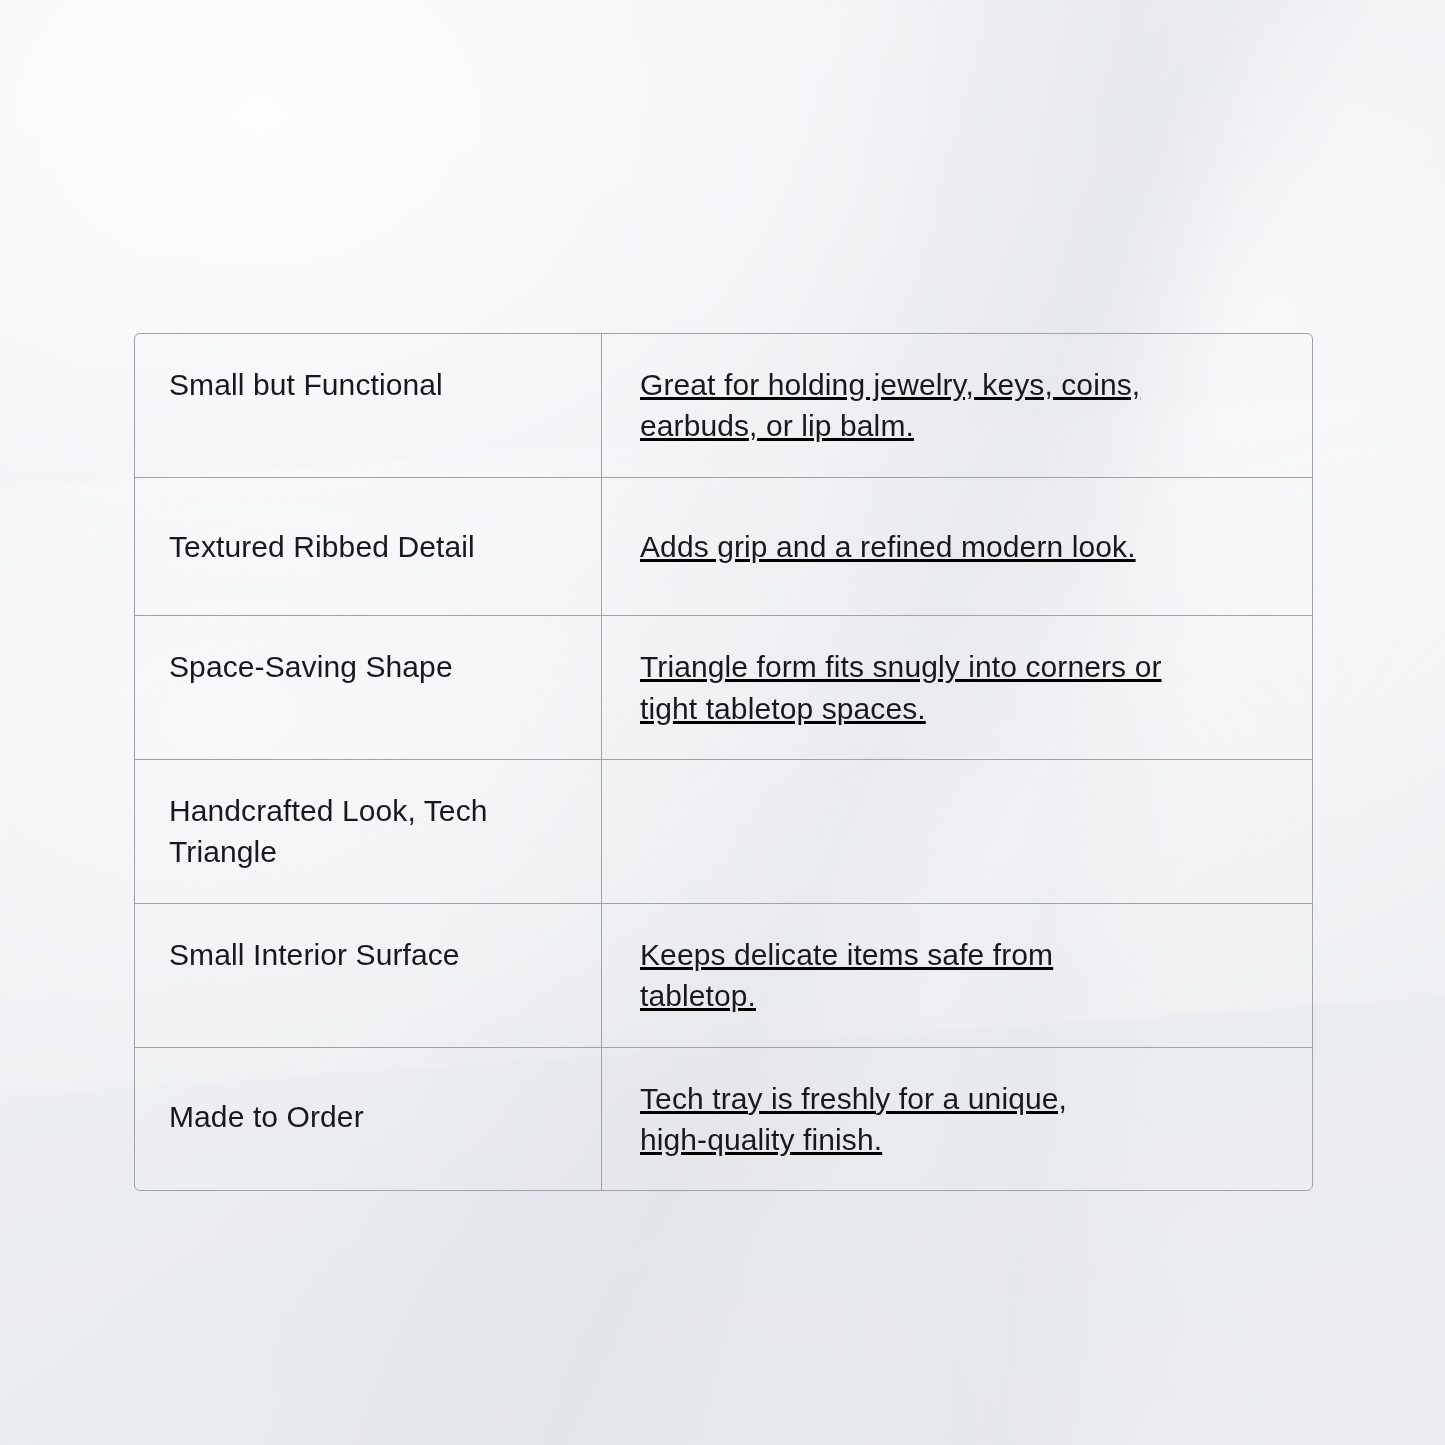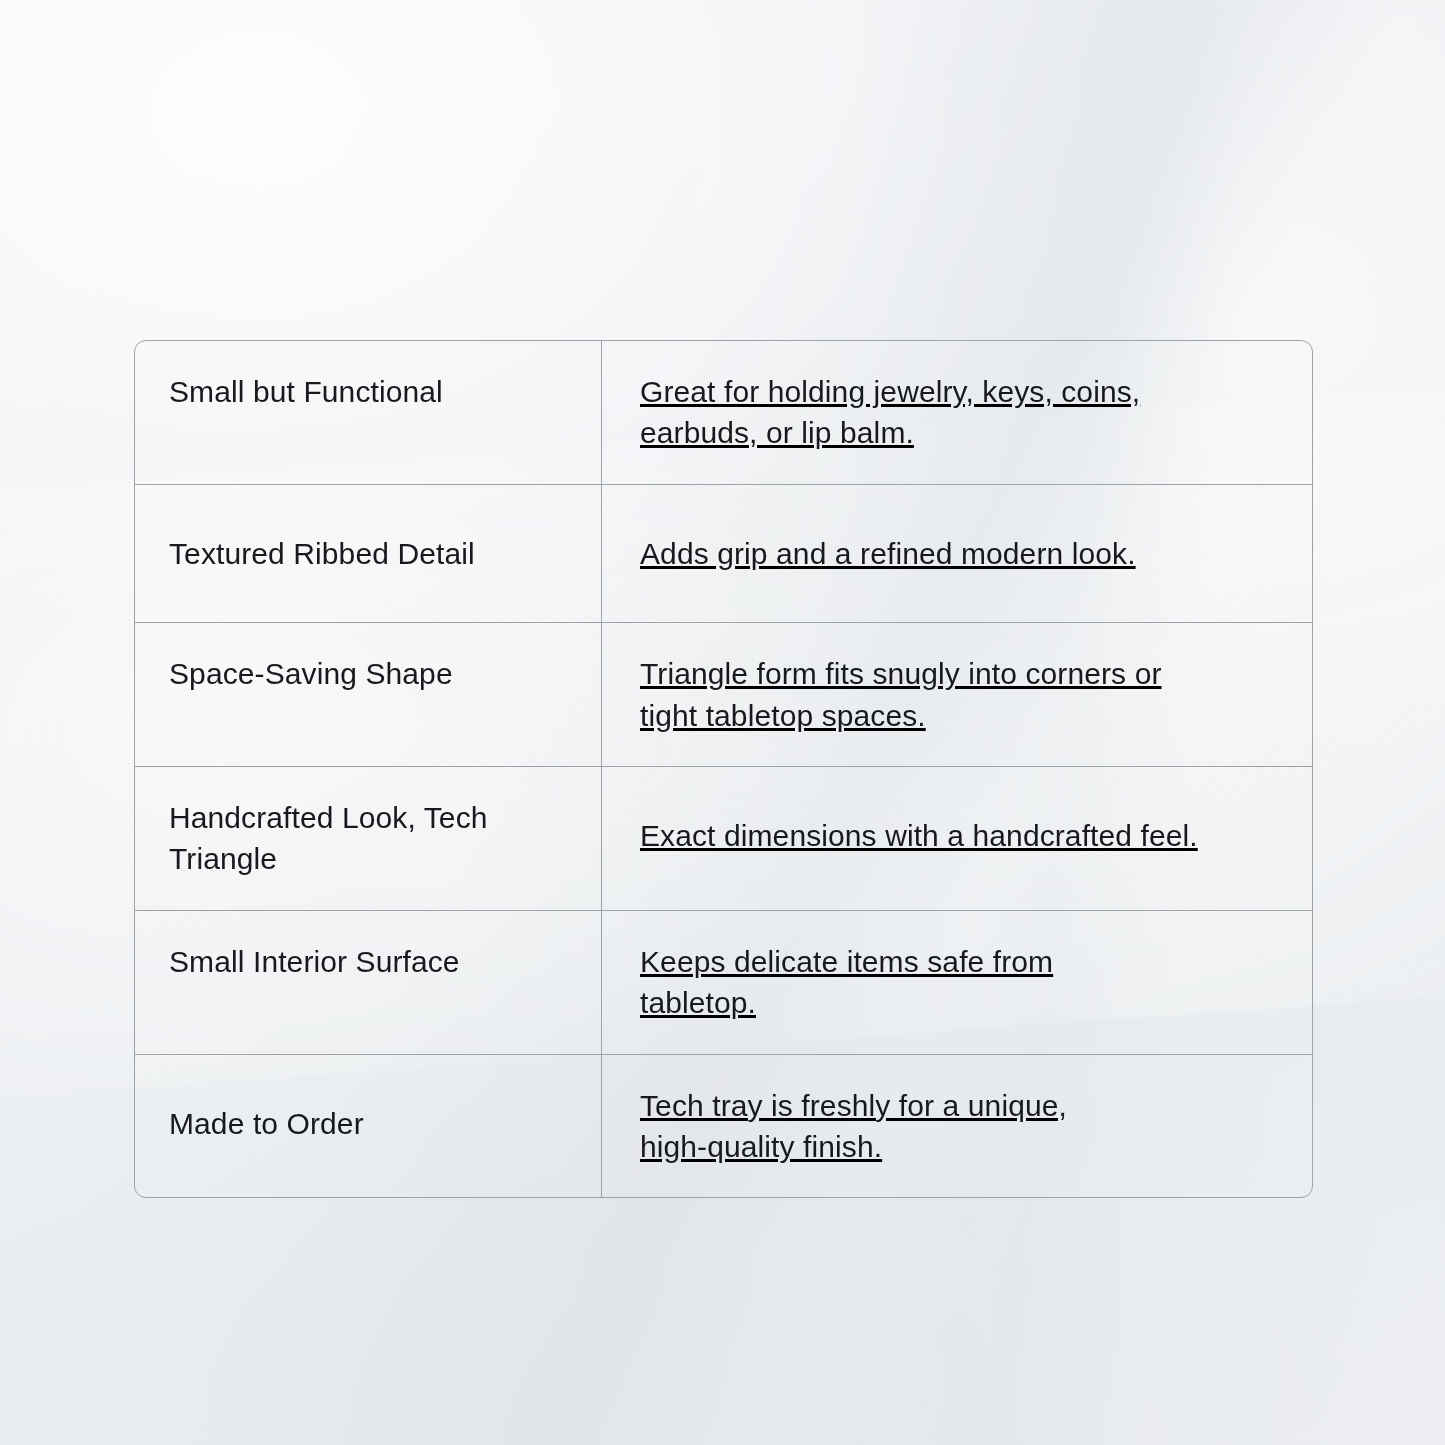--- a/index.html
+++ b/index.html
@@ -48,24 +48,24 @@
     background:
       linear-gradient(115deg, rgba(255,255,255,0) 40%, rgba(214,219,224,.35) 58%, rgba(255,255,255,0) 66%),
       linear-gradient(95deg, rgba(255,255,255,0) 55%, rgba(220,224,229,.28) 72%, rgba(255,255,255,0) 80%);
     pointer-events: none;
   }
 
   
   .table-card {
     position: absolute;
     left: 134px;
-    top: 340px;
+    top: 333px;
     width: 1177px;
     border: 1px solid #9ea3a8;
-    border-radius: 12px;
+    border-radius: 6px;
     overflow: hidden;
     background: rgba(255,255,255,0.07);
     z-index: 3;
   }
   .row {
     display: flex;
     border-bottom: 1px solid #9ea3a8;
   }
   .row:last-child { border-bottom: none; justify-content: center; }
 
@@ -141,23 +141,20 @@
         <span class="desc-text">Triangle form fits snugly into corners or
 tight tabletop spaces.</span>
       </div>
     </div>
 
     <div class="row r3">
       <div class="cell-term">
         <span class="term-text">Handcrafted Look, Tech
 Triangle</span>
       </div>
-      <div class="cell-desc">
-        <span class="desc-text">Exact dimensions with a handcrafted feel.</span>
-      </div>
     </div>
 
     <div class="row r4">
       <div class="cell-term">
         <span class="term-text">Small Interior Surface</span>
       </div>
       <div class="cell-desc">
         <span class="desc-text">Keeps delicate items safe from
 tabletop.</span>
       </div>

